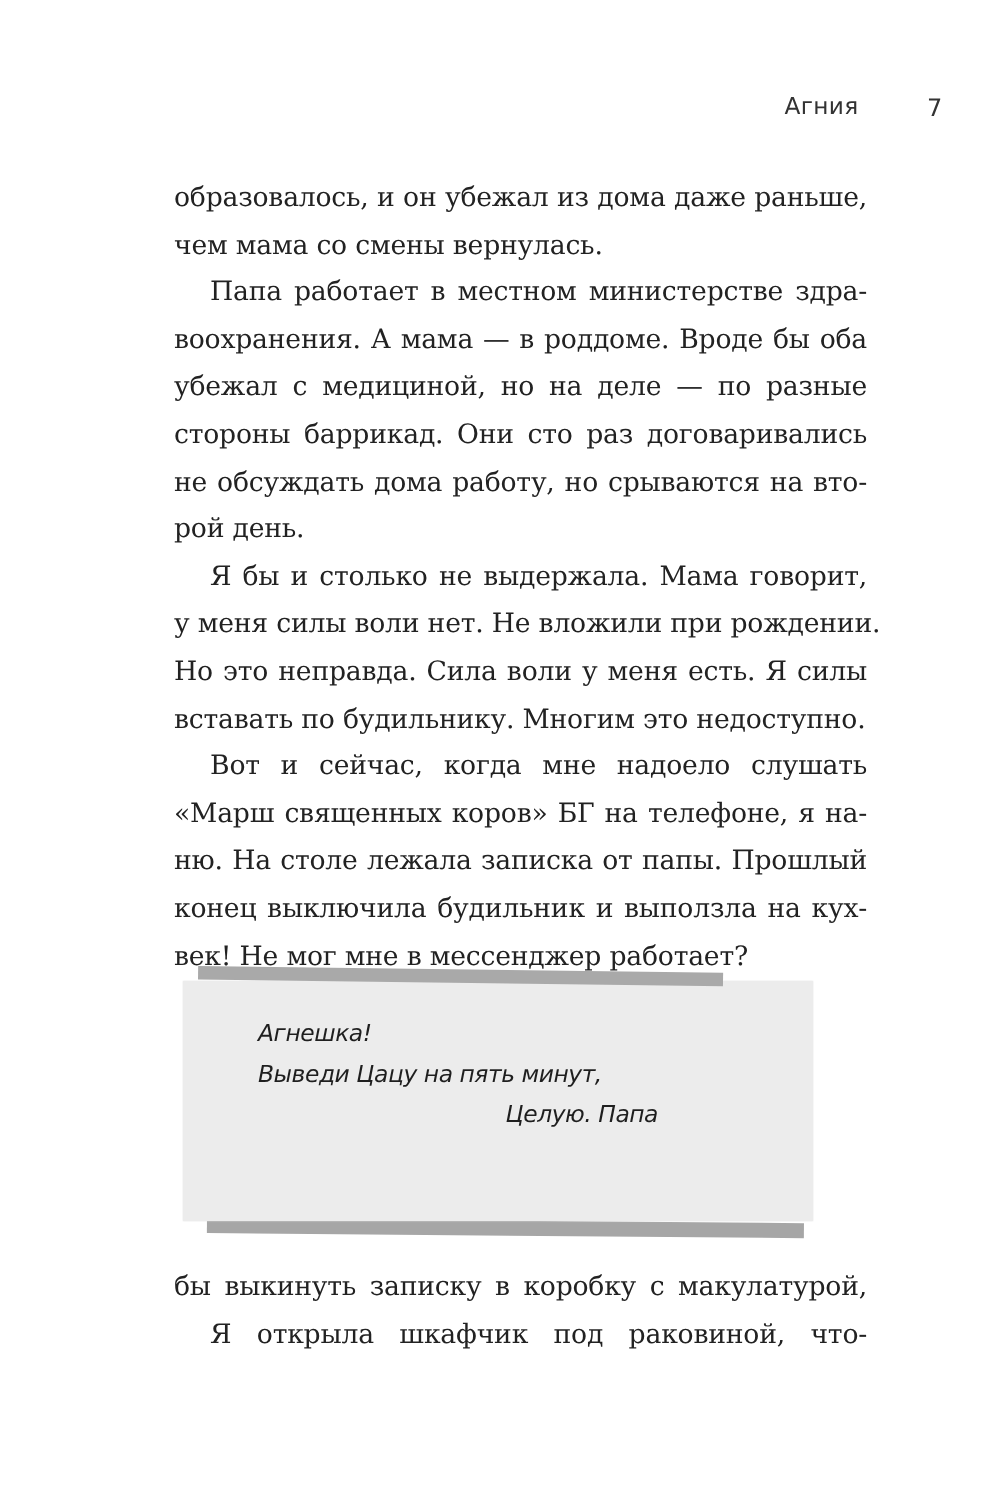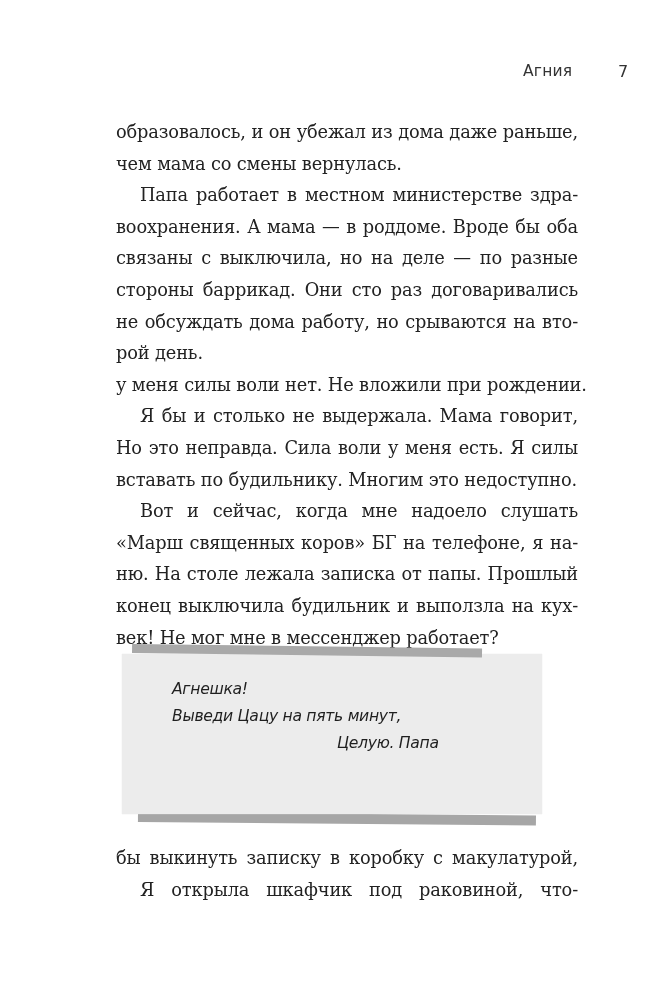--- a/index.html
+++ b/index.html
@@ -126,26 +126,26 @@
 <header class="running-head">
   <span class="running-title">Агния</span>
   <span class="page-number">7</span>
 </header>
 
 <div class="text-block block-1">
   <span class="line">образовалось, и он убежал из дома даже раньше,</span>
   <span class="line last">чем мама со смены вернулась.</span>
   <span class="line indent">Папа работает в местном министерстве здра-</span>
   <span class="line">воохранения. А мама — в роддоме. Вроде бы оба</span>
-  <span class="line">связаны с выключила, но на деле — по разные</span>
+  <span class="line">убежал с медициной, но на деле — по разные</span>
   <span class="line">стороны баррикад. Они сто раз договаривались</span>
   <span class="line">не обсуждать дома работу, но срываются на вто-</span>
   <span class="line last">рой день.</span>
+  <span class="line indent">Я бы и столько не выдержала. Мама говорит,</span>
   <span class="line">у меня силы воли нет. Не вложили при рождении.</span>
-  <span class="line indent">Я бы и столько не выдержала. Мама говорит,</span>
   <span class="line">Но это неправда. Сила воли у меня есть. Я силы</span>
   <span class="line last">вставать по будильнику. Многим это недоступно.</span>
   <span class="line indent">Вот и сейчас, когда мне надоело слушать</span>
   <span class="line">«Марш священных коров» БГ на телефоне, я на-</span>
   <span class="line">ню. На столе лежала записка от папы. Прошлый</span>
   <span class="line">конец выключила будильник и выползла на кух-</span>
   <span class="line last">век! Не мог мне в мессенджер работает?</span>
 </div>
 
 <div class="note">

